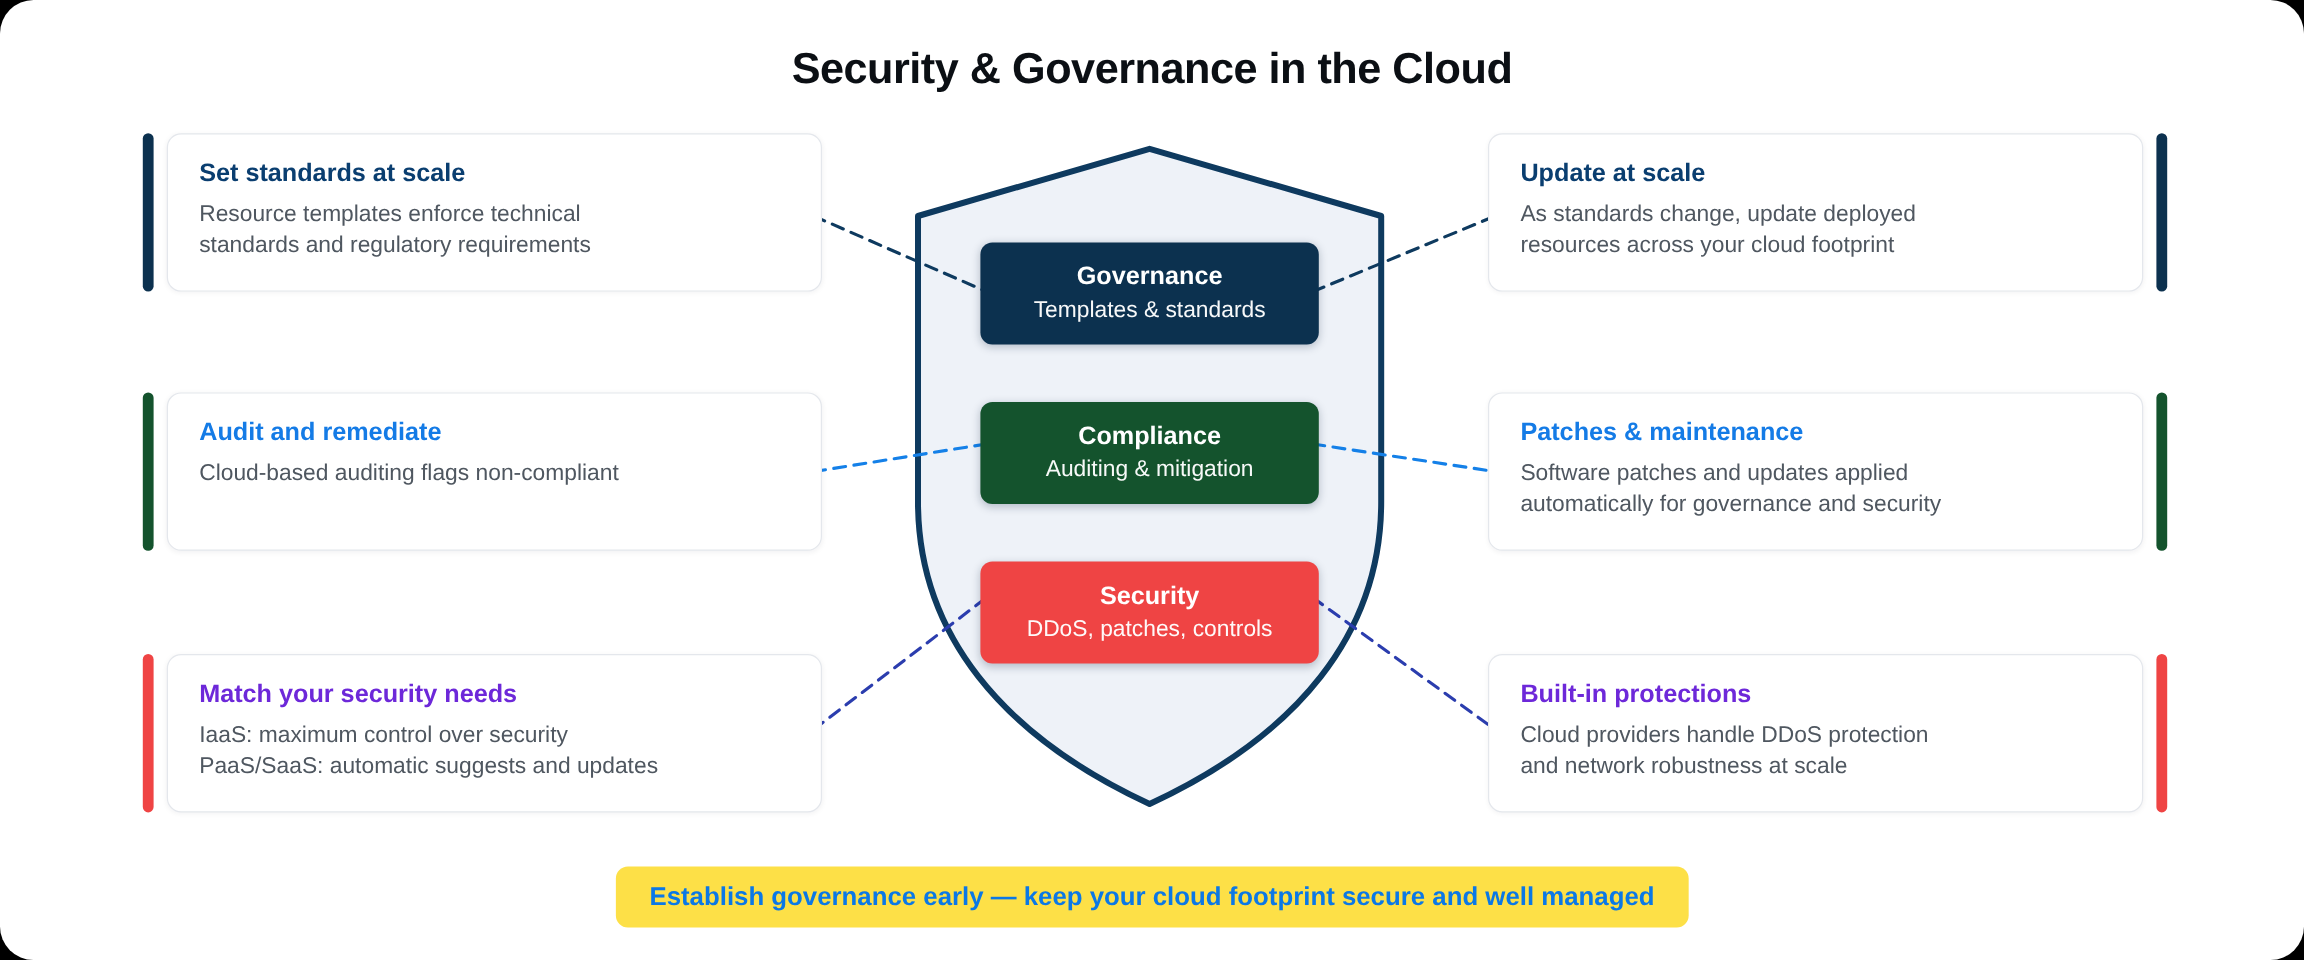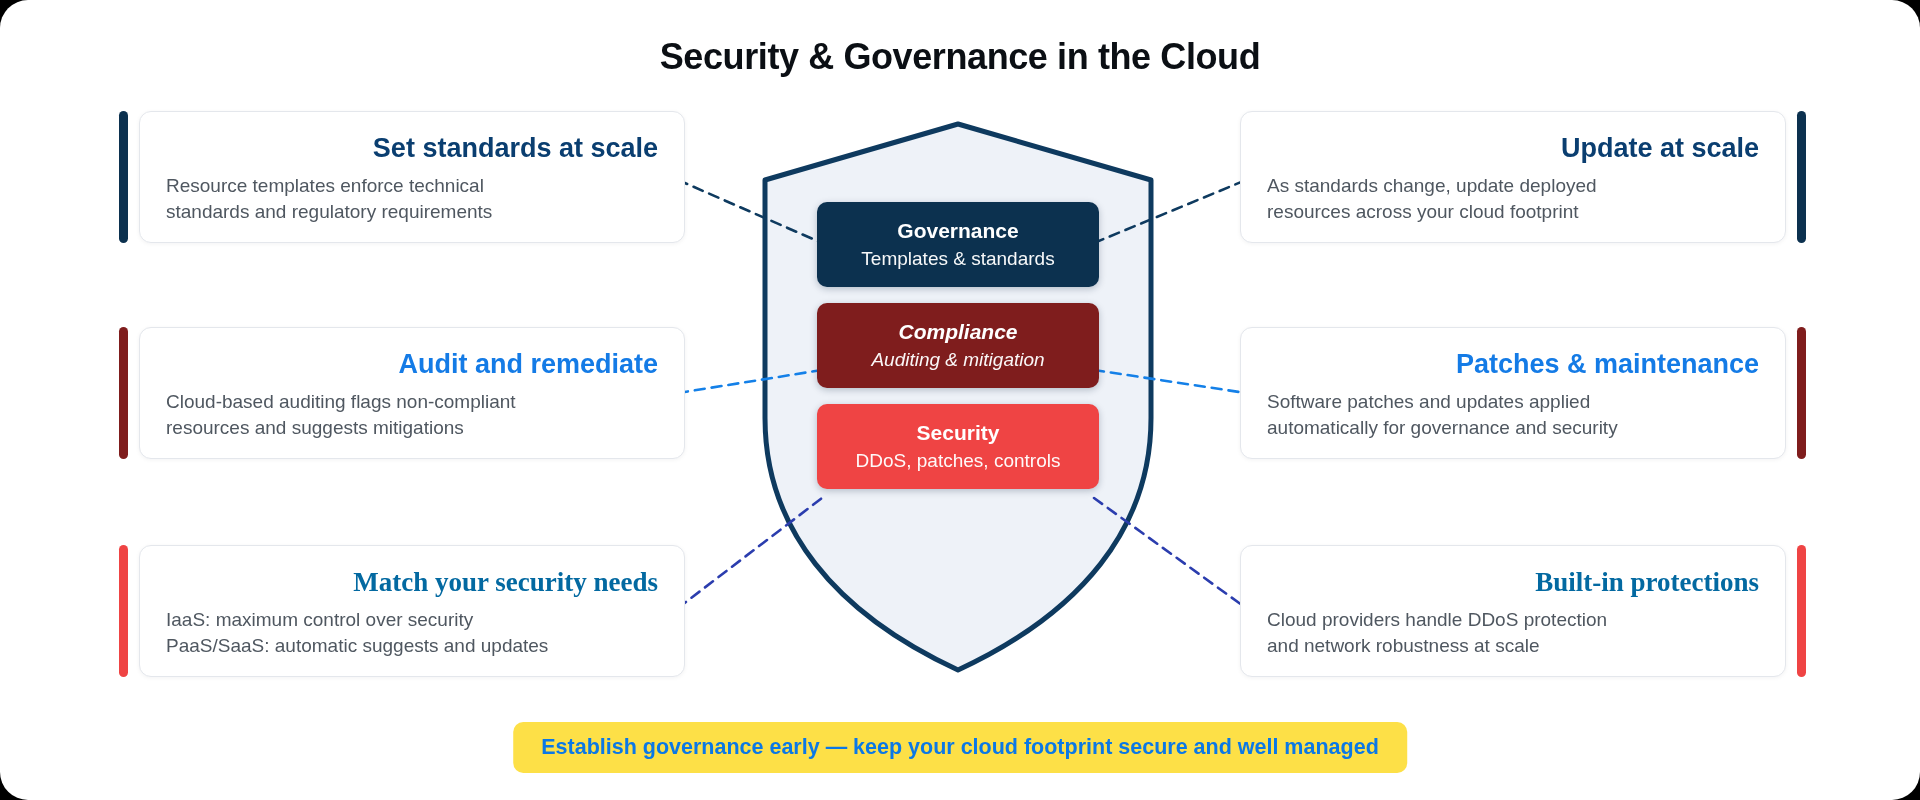--- a/index.html
+++ b/index.html
@@ -20,35 +20,35 @@
   
   .card-row { position:absolute; width:566px; height:132px; display:flex; gap:11px; z-index:5; }
   .card-row.left  { left:119px; }
   .card-row.right { left:1240px;border-radius:14px; }
   .accent { flex:0 0 9px; width:9px; border-radius:5px; }
   .card {
     flex:1; background:#fff; border:1.5px solid #e4e7ec; border-radius:12px;
     box-shadow:0 1px 4px rgba(16,24,40,.05);
     padding:21px 26px; box-sizing:border-box;
   }
-  .card h3 { margin:0 0 9px 0; font-size:27px; line-height:1.15;text-align:right; }
+  .card h3 { margin:0 0 9px 0; font-size:21px; line-height:1.15; }
   .card .body { font-size:19px; color:#4f5760; line-height:1.34; }
 
   .h-navy   { color:#0a3e70; }
   .h-blue   { color:#147be6; }
-  .h-indigo { color:#0369a1;font-family:Liberation Serif, serif; }
+  .h-indigo { color:#6d28d9; }
   .bg-navy   { background:#0c314f; }
-  .bg-blue   { background:#7f1d1d;font-style:italic; }
+  .bg-blue   { background:#14532d; }
   .bg-indigo { background:#ef4444; }
 
   
   .shield-wrap { position:absolute; left:759px; top:116px; width:398px; height:562px; z-index:2; }
   .shield-boxes {
     position:absolute; left:759px; top:202px; width:398px;
-    display:flex; flex-direction:column; align-items:center; gap:16px; z-index:4;
+    display:flex; flex-direction:column; align-items:center; gap:48px; z-index:4;
   }
   .sbox {
     width:282px; border-radius:10px; padding:16px 10px; box-sizing:border-box;
     text-align:center; color:#fff; box-shadow:0 2px 7px rgba(10,30,60,.25);
   }
   .sbox .t { font-size:21px; font-weight:bold; line-height:1.25; margin-bottom:4px; }
   .sbox .s { font-size:19px; line-height:1.2; opacity:.97; }
 
   
   .connectors { position:absolute; inset:0; z-index:3; pointer-events:none; }
@@ -111,21 +111,20 @@
       </div>
     </div>
   </div>
 
   <div class="card-row left" style="top:327px">
     <div class="accent bg-blue"></div>
     <div class="card">
       <h3 class="h-blue">Audit and remediate</h3>
       <div class="body">
         <div>Cloud-based auditing flags non-compliant</div>
-        <div>resources and suggests mitigations</div>
       </div>
     </div>
   </div>
 
   <div class="card-row left" style="top:545px">
     <div class="accent bg-indigo"></div>
     <div class="card">
       <h3 class="h-indigo">Match your security needs</h3>
       <div class="body">
         <div>IaaS: maximum control over security</div>

